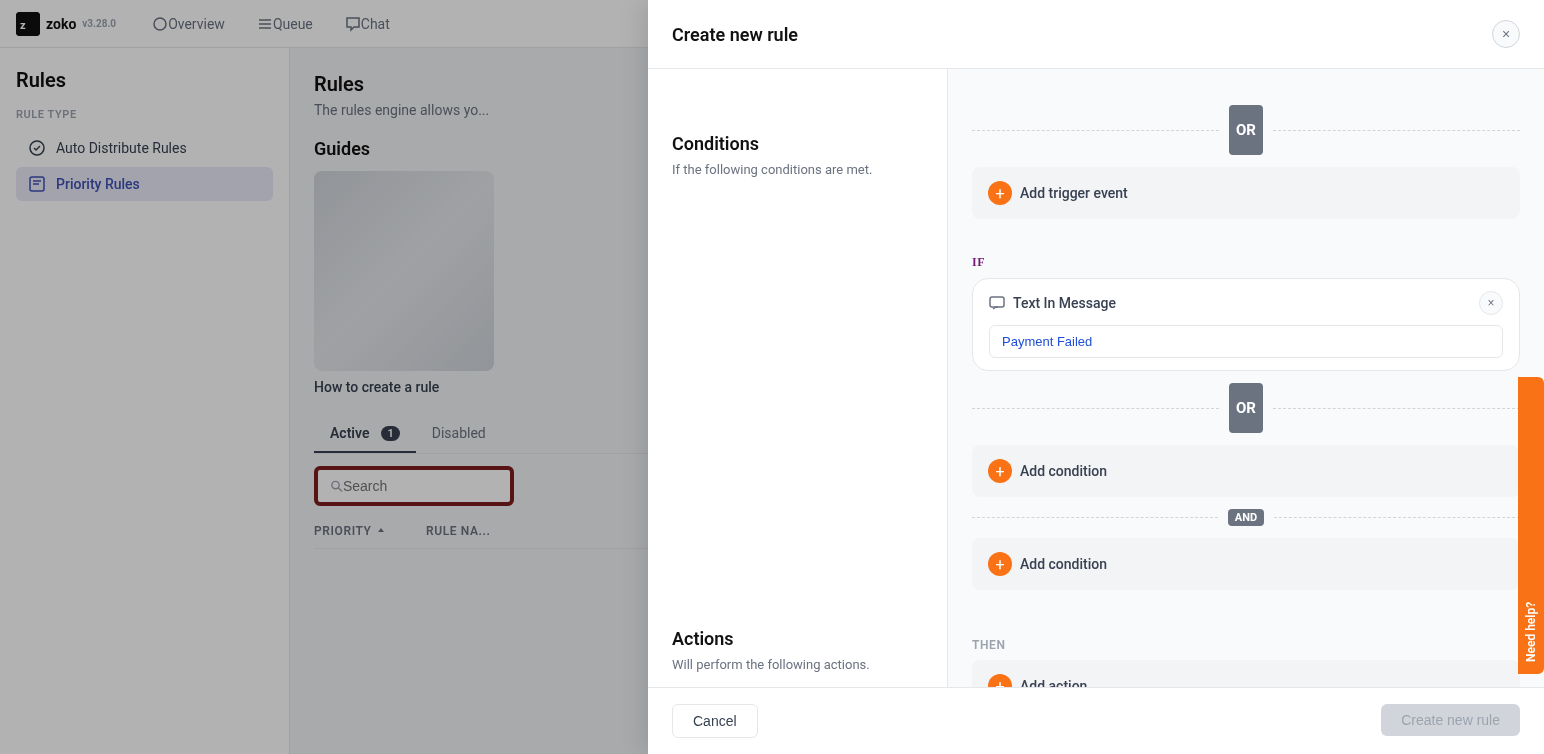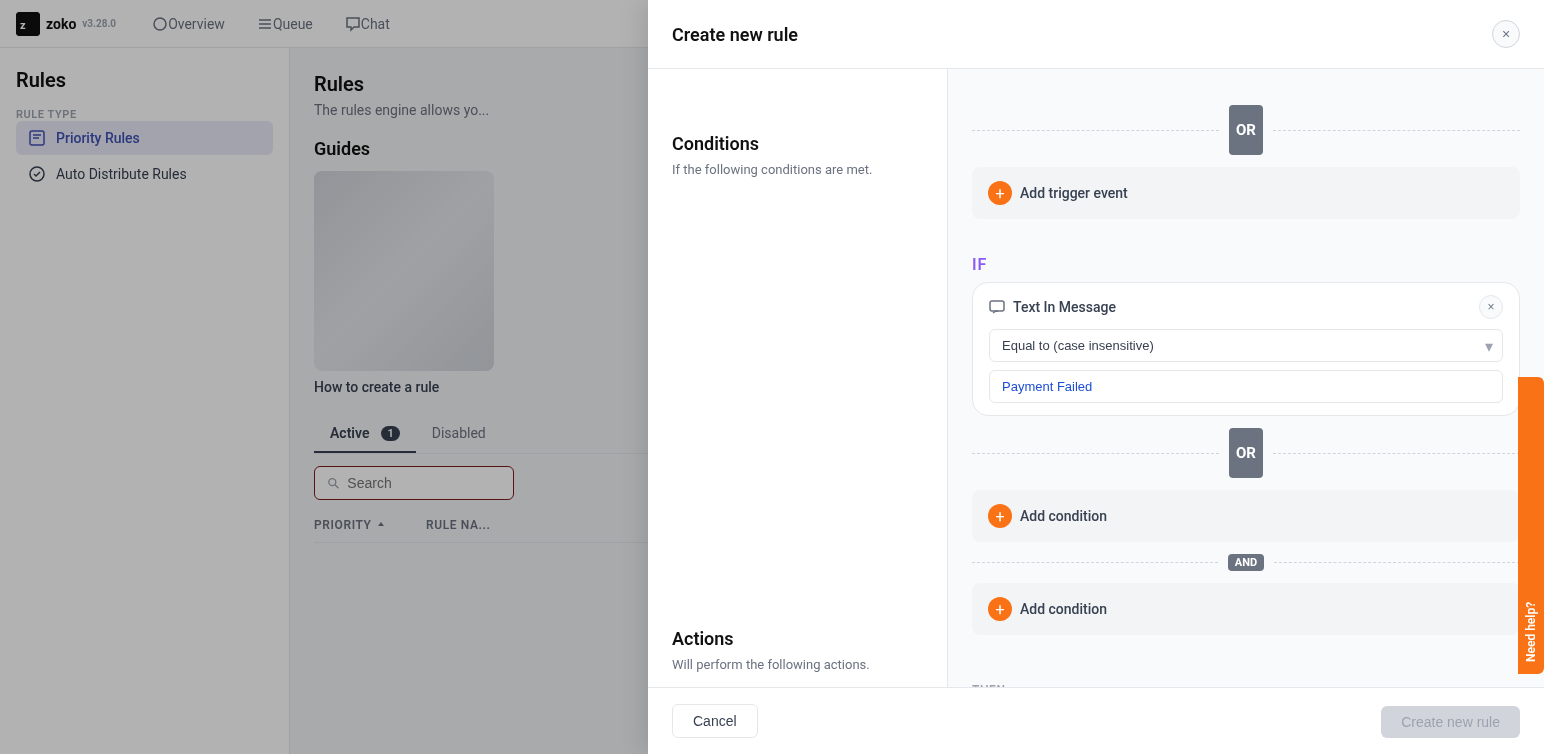--- a/index.html
+++ b/index.html
@@ -13,42 +13,42 @@
     .logo { display: flex; align-items: center; gap: 6px; font-weight: 700; font-size: 14px; color: #111; }
     .logo-icon { width: 24px; height: 24px; background: #111; border-radius: 4px; }
     .version { font-size: 10px; color: #9ca3af; }
     .nav-items { display: flex; gap: 8px; }
     .nav-item { display: flex; align-items: center; gap: 0; padding: 6px 12px; border-radius: 6px; font-size: 14px; color: #6b7280; cursor: pointer; }
     .nav-item svg { width: 16px; height: 16px; }
 
     
     .sidebar { position: absolute; top: 48px; left: 0; width: 290px; height: calc(100% - 48px); background: #fff; border-right: 1px solid #e5e7eb; padding: 20px 16px; }
     .sidebar-title { font-size: 20px; font-weight: 600; color: #111; margin-bottom: 16px; }
-    .rule-type-label { font-size: 11px; font-weight: 600; color: #9ca3af; text-transform: uppercase; letter-spacing: 0.05em; }
+    .rule-type-label { font-size: 11px; font-weight: 600; color: #9ca3af; text-transform: uppercase; letter-spacing: 0.05em; margin-bottom: 10px; }
     .sidebar-item { display: flex; align-items: center; gap: 10px; padding: 8px 12px; border-radius: 6px; font-size: 14px; color: #374151; cursor: pointer; margin-bottom: 2px; }
     .sidebar-item.active { background: #e8eaf6; color: #3f51b5; font-weight: 500; }
     .sidebar-item svg { width: 18px; height: 18px; flex-shrink: 0; }
     .content-title { font-size: 20px; font-weight: 600; color: #111; margin-bottom: 6px; }
     .content-desc { font-size: 14px; color: #6b7280; }
     .guides-section { margin-top: 20px; }
     .guides-title { font-size: 18px; font-weight: 600; color: #111; margin-bottom: 12px; }
     .guide-image { width: 180px; height: 200px; background: #e5e7eb; border-radius: 8px; overflow: hidden; display: flex; align-items: center; justify-content: center; }
     .guide-image-placeholder { width: 100%; height: 100%; background: linear-gradient(135deg, #d1d5db 0%, #e5e7eb 50%, #d1d5db 100%); }
     .guide-label { font-size: 14px; font-weight: 500; color: #374151; margin-top: 8px; }
 
     
     .tabs-section { margin-top: 20px; }
     .tabs { display: flex; border-bottom: 1px solid #e5e7eb; gap: 0; }
     .tab { padding: 10px 16px; font-size: 14px; color: #6b7280; cursor: pointer; border-bottom: 2px solid transparent; display: flex; align-items: center; gap: 12px; }
     .tab.active { color: #374151; font-weight: 600; border-bottom-color: #374151; }
     .tab-badge { background: #6b7280; color: #fff; border-radius: 10px; padding: 1px 6px; font-size: 11px; }
     .tab.active .tab-badge { background: #374151; }
 
     
-    .search-bar { display: flex; align-items: center; gap: 8px; padding: 8px 12px; border: 1px solid #7f1d1d; border-radius: 6px; margin-top: 12px; background: #fff; width: 200px; }
+    .search-bar { display: flex; align-items: center; gap: 0; padding: 8px 12px; border: 4px solid #7f1d1d; border-radius: 6px; margin-top: 12px; background: #fff; width: 200px; }
     .search-bar input { border: none; outline: none; font-size: 14px; color: #374151; background: transparent; }
 
     
     .table-header { display: flex; gap: 12px; padding: 10px 0; margin-top: 8px; border-bottom: 1px solid #e5e7eb; }
     .th { font-size: 12px; font-weight: 600; color: #6b7280; text-transform: uppercase; letter-spacing: 0.05em; display: flex; align-items: center; gap: 4px; }
 
     
     .overlay { position: absolute; top: 0; left: 0; width: 100%; height: 100%; background: rgba(0,0,0,0.3); z-index: 100; }
 
     
@@ -68,42 +68,42 @@
     
     .or-divider { display: flex; align-items: center; margin: 12px 0; }
     .or-divider::before, .or-divider::after { content: ''; flex: 1; border-top: 1.5px dashed #d1d5db; }
     .or-badge { background: #6b7280; color: #fff; font-size: 15px; font-weight: 700; border-radius: 4px; padding: 16px 7px; margin: 0 10px; }
     .and-badge { background: #6b7280; color: #fff; font-size: 11px; font-weight: 700; border-radius: 4px; padding: 2px 7px; margin: 0 10px; }
 
     .add-trigger-row { display: flex; align-items: center; gap: 8px; padding: 14px 16px; background: #f3f4f6; border-radius: 8px; cursor: pointer; }
     .add-trigger-icon { width: 24px; height: 24px; border-radius: 50%; background: #f97316; display: flex; align-items: center; justify-content: center; color: #fff; font-size: 16px; flex-shrink: 0; }
     .add-trigger-label { font-size: 14px; color: #374151; font-weight: 500; }
 
-    .if-label { font-size: 16px; font-weight: 600; color: #8b5cf6; text-transform: uppercase; letter-spacing: 0.05em; margin-bottom: 8px; }
+    .if-label { font-size: 12px; font-weight: 600; color: #701a75; text-transform: uppercase; letter-spacing: 0.05em; margin-bottom: 8px; font-family: Liberation Serif, serif; }
     .then-label { font-size: 12px; font-weight: 600; color: #9ca3af; text-transform: uppercase; letter-spacing: 0.05em; margin-bottom: 8px; }
 
     
     .condition-card { background: #fff; border: 1px solid #e5e7eb; border-radius: 16px; padding: 12px 16px; margin-bottom: 0; }
     .condition-card-header { display: flex; align-items: center; justify-content: space-between; margin-bottom: 10px; }
     .condition-type { display: flex; align-items: center; gap: 8px; font-size: 14px; font-weight: 500; color: #374151; }
     .condition-type svg { width: 16px; height: 16px; color: #6b7280; }
     .condition-remove { width: 24px; height: 24px; border-radius: 50%; border: 1px solid #e5e7eb; background: #f9fafb; display: flex; align-items: center; justify-content: center; cursor: pointer; color: #6b7280; font-size: 12px; }
     .condition-select-wrap { position: relative; margin-bottom: 8px; }
     .condition-select-wrap select { width: 100%; padding: 8px 32px 8px 12px; border: 1px solid #e5e7eb; border-radius: 6px; font-size: 13px; color: #374151; background: #fff; appearance: none; cursor: pointer; }
     .condition-select-wrap::after { content: '▾'; position: absolute; right: 10px; top: 50%; transform: translateY(-50%); color: #9ca3af; pointer-events: none; }
 
     .condition-input { width: 100%; padding: 8px 12px; border: 1px solid #e5e7eb; border-radius: 6px; font-size: 13px; color: #1d4ed8; background: #fff; }
 
     
     .add-condition-row { display: flex; align-items: center; gap: 8px; padding: 14px 16px; background: #f3f4f6; border-radius: 8px; cursor: pointer; }
     .add-condition-icon { width: 24px; height: 24px; border-radius: 50%; background: #f97316; display: flex; align-items: center; justify-content: center; color: #fff; font-size: 16px; flex-shrink: 0; }
     .add-condition-label { font-size: 14px; color: #374151; font-weight: 500; }
 
     
-    .modal-footer { display: flex; align-items: flex-end; justify-content: space-between; padding: 16px 24px; border-top: 1px solid #e5e7eb; flex-shrink: 0; background: #fff; }
+    .modal-footer { display: flex; align-items: flex-start; justify-content: space-between; padding: 16px 24px; border-top: 1px solid #e5e7eb; flex-shrink: 0; background: #fff; }
     .cancel-btn { padding: 8px 20px; border: 1px solid #e5e7eb; border-radius: 6px; background: #fff; font-size: 14px; color: #374151; cursor: pointer; }
     .create-btn { padding: 8px 20px; border: none; border-radius: 6px; background: #d1d5db; font-size: 14px; color: #9ca3af; cursor: not-allowed; }
 
     
     .need-help { position: absolute; right: 0; top: 50%; transform: translateY(-50%); writing-mode: vertical-rl; background: #f97316; color: #fff; font-size: 12px; font-weight: 600; padding: 12px 6px; border-radius: 6px 0 0 6px; cursor: pointer; z-index: 300; }
 
     
     .modal-body::-webkit-scrollbar { width: 6px; }
     .modal-body::-webkit-scrollbar-track { background: #f9fafb; }
     .modal-body::-webkit-scrollbar-thumb { background: #d1d5db; border-radius: 3px; }
@@ -154,34 +154,34 @@
             <path d="M2 2h12v9H9l-3 3v-3H2V2z"></path>
           </svg>
         <span>Chat</span>
       </div>
     </div>
   </nav>
 
   <div class="sidebar">
     <div class="sidebar-title">Rules</div>
     <div class="rule-type-label">RULE TYPE</div>
+    <div class="sidebar-item">
+      <svg width="18" height="18" viewBox="0 0 18 18" fill="none" stroke="currentColor" stroke-width="1.5">
+          <circle cx="9" cy="9" r="7"></circle>
+          <path d="M6 9l2 2 4-4"></path>
+        </svg>
+      <span>Auto Distribute Rules</span>
+    </div>
     <div class="sidebar-item active">
       <svg width="18" height="18" viewBox="0 0 18 18" fill="none" stroke="currentColor" stroke-width="1.5">
           <rect x="2" y="2" width="14" height="14" rx="2"></rect>
           <line x1="5" y1="6" x2="13" y2="6"></line>
           <line x1="5" y1="9" x2="11" y2="9"></line>
         </svg>
       <span>Priority Rules</span>
-    </div>
-    <div class="sidebar-item">
-      <svg width="18" height="18" viewBox="0 0 18 18" fill="none" stroke="currentColor" stroke-width="1.5">
-          <circle cx="9" cy="9" r="7"></circle>
-          <path d="M6 9l2 2 4-4"></path>
-        </svg>
-      <span>Auto Distribute Rules</span>
     </div>
   </div>
 
   <div style="position:absolute;top:48px;left:290px;right:0;bottom:0;padding:24px;">
     <div class="content-title">Rules</div>
     <div class="content-desc">The rules engine allows yo...</div>
     <div class="guides-section">
       <div class="guides-title">Guides</div>
       <div class="guide-image">
         <div class="guide-image-placeholder"></div>
@@ -267,28 +267,20 @@
             <div class="condition-card-header">
               <div class="condition-type">
                 <svg width="16" height="16" viewBox="0 0 16 16" fill="none" stroke="#6b7280" stroke-width="1.5">
                     <rect x="1" y="2" width="14" height="10" rx="2"></rect>
                     <path d="M4 14l3-2h2"></path>
                   </svg>
                 <span>Text In Message</span>
               </div>
               <button class="condition-remove">×</button>
             </div>
-            <div class="condition-select-wrap">
-              <select>
-                <option>Equal to (case insensitive)</option>
-                <option>Contains</option>
-                <option>Starts with</option>
-                <option>Ends with</option>
-              </select>
-            </div>
             <input class="condition-input" type="text" value="Payment Failed" style="">
           </div>
 
           <div class="or-divider" style="margin:12px 0;">
             <span class="or-badge">OR</span>
           </div>
 
           <div class="add-condition-row">
             <div class="add-condition-icon">+</div>
             <span class="add-condition-label">Add condition</span>

